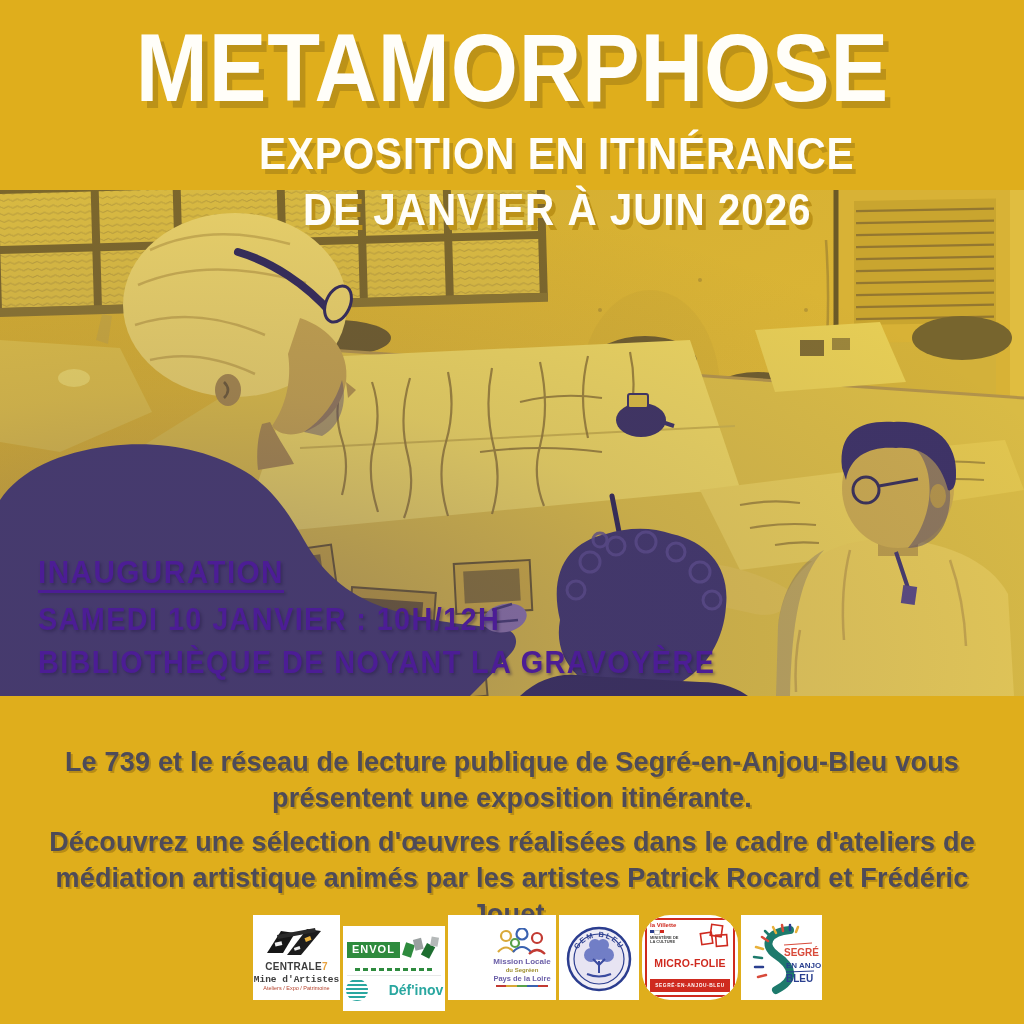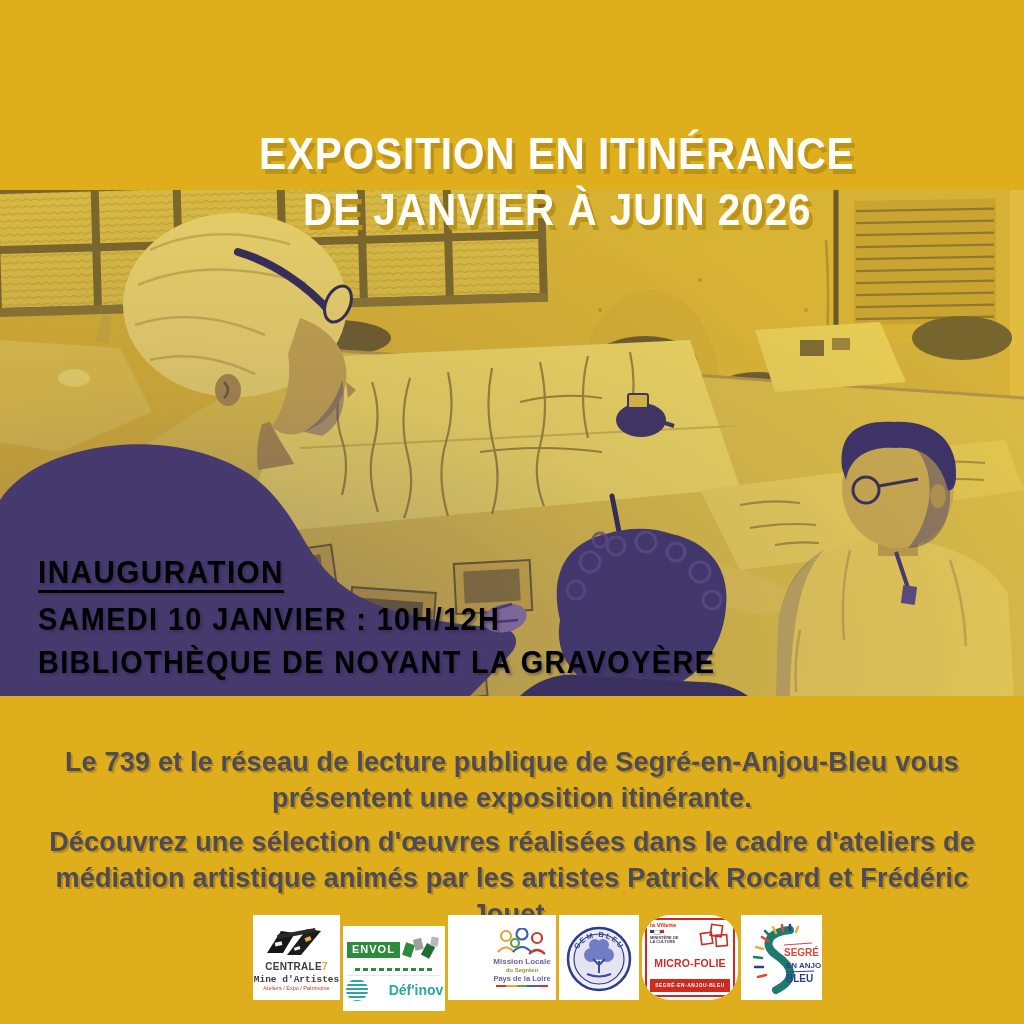--- a/index.html
+++ b/index.html
@@ -13,21 +13,21 @@
      text-shadow:6px 7px 0 #bc9218;}
   .sub-wrap{position:absolute;left:45px;width:1024px;text-align:center;line-height:1;z-index:6;}
   .sub-wrap .t{display:inline-block;transform:scaleX(.92);transform-origin:center;
      font-size:44px;font-weight:bold;color:#fffef9;letter-spacing:1px;white-space:nowrap;
      text-shadow:4px 5px 0 #bc9218;}
   .sub1{top:132px;} .sub2{top:188px;}
 
   
   .photo{position:absolute;top:190px;left:0;width:1024px;height:506px;z-index:1;}
   .photo svg{display:block;}
-  .overlay{position:absolute;left:38px;top:366px;color:#000000;z-index:4;line-height:1;}
+  .overlay{position:absolute;left:38px;top:366px;color:#4c1d95;z-index:4;line-height:1;}
   .overlay .ln{display:block;transform:scaleX(.93);transform-origin:left;
      font-weight:bold;letter-spacing:1.5px;white-space:nowrap;
      text-shadow:2px 2px 3px rgba(40,30,70,.45);}
   .ov-h{font-size:32px;text-decoration:underline;text-decoration-thickness:3px;text-underline-offset:7px;}
   .ov-l1{font-size:31px;margin-top:16px;}
   .ov-l2{font-size:31px;margin-top:12px;}
 
   
   .para{position:absolute;left:50%;transform:translateX(-50%);width:952px;text-align:center;
         font-weight:bold;color:#4e4b58;font-size:27px;line-height:1.33;letter-spacing:.2px;
@@ -71,20 +71,23 @@
   .mf-name{position:absolute;top:38px;left:0;right:0;text-align:center;
      font-size:10.5px;font-weight:bold;color:#cf2a1f;letter-spacing:.2px;white-space:nowrap;}
   .mf-band{position:absolute;left:3px;right:3px;bottom:3px;height:13px;background:#cf2a1f;
      color:#fff;font-size:4.8px;font-weight:bold;letter-spacing:.6px;text-align:center;line-height:13px;white-space:nowrap;}
 </style>
 </head>
 <body>
 
 <div class="poster">
 
+  <div class="title-wrap">
+    <span class="t">METAMORPHOSE</span>
+  </div>
   <div class="sub-wrap sub1">
     <span class="t">EXPOSITION EN ITINÉRANCE</span>
   </div>
   <div class="sub-wrap sub2">
     <span class="t">DE JANVIER À JUIN 2026</span>
   </div>
 
   <div class="photo">
     <svg viewBox="0 0 1024 506" width="1024" height="506">
       <defs>

